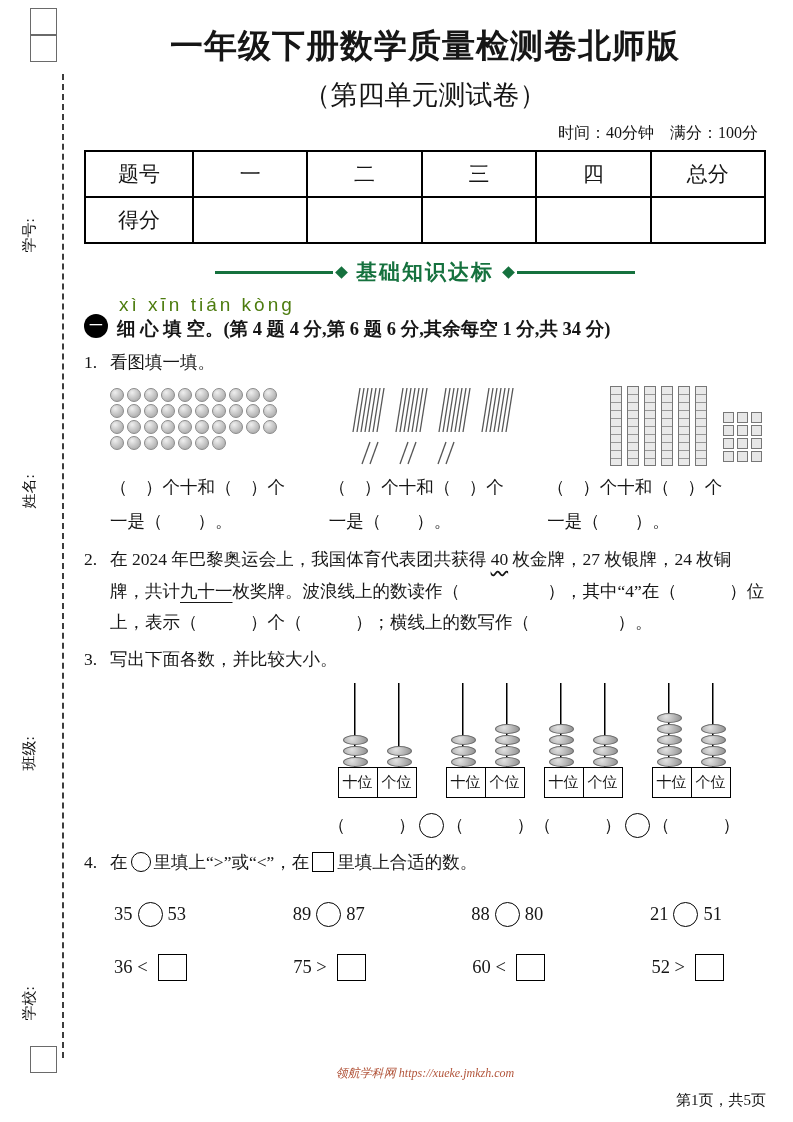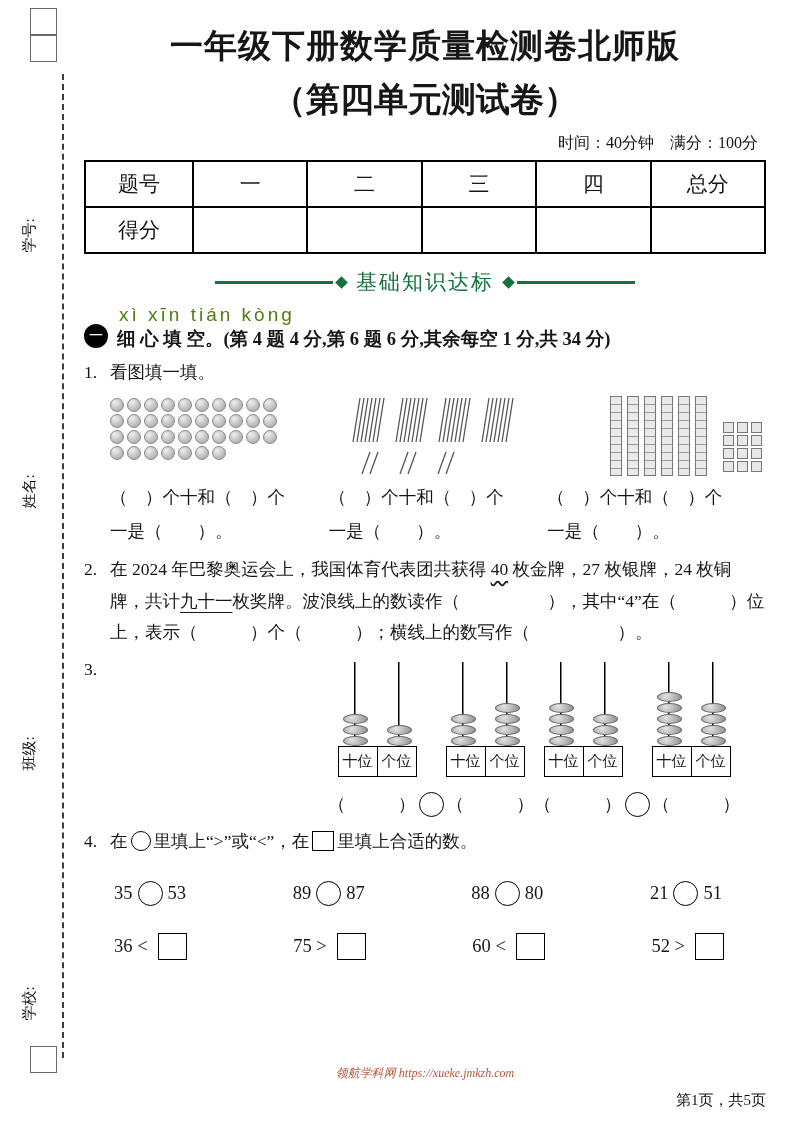--- a/index.html
+++ b/index.html
@@ -12,29 +12,29 @@
   .cb-bottom{top:1046px;}
   .cb-cell{width:27px;height:27px;border:1.5px solid #6a6a6a;box-sizing:border-box;}
   .seal-line{position:absolute;left:62px;top:74px;bottom:64px;border-left:2px dashed #3d3d3d;}
   .margin-label{position:absolute;left:-2px;width:62px;text-align:center;font-size:15px;
                 transform:rotate(-90deg);color:#111;}
   .ml-0{top:226px;} .ml-1{top:482px;} .ml-2{top:744px;} .ml-3{top:994px;}
 
   .content{position:absolute;left:84px;top:0;width:682px;height:100%;}
 
   .title{font-size:33px;font-weight:bold;text-align:center;margin:24px 0 4px;letter-spacing:1px;}
-  .subtitle{font-size:34px;font-weight:bold;text-align:center;margin:8px 0 10px;}
+  .subtitle{font-size:27px;font-weight:normal;text-align:center;margin:8px 0 10px;}
   .time-info{text-align:right;font-size:16px;margin:2px 8px 6px 0;}
 
   .score-table{width:100%;border-collapse:collapse;table-layout:fixed;}
   .score-table td{border:2.5px solid #000;height:42px;text-align:center;font-size:21px;}
   .score-table td.first{width:104px;}
 
   .banner{display:flex;align-items:center;justify-content:center;gap:10px;
-          margin:14px 0 8px;font-weight:normal;font-size:21px;letter-spacing:2px;}
+          margin:14px 0 8px;font-weight:bold;font-size:21px;letter-spacing:2px;}
   .orn{display:flex;align-items:center;gap:4px;}
   .orn .line{width:118px;height:3px;background:currentColor;}
   .orn .diamond{width:9px;height:9px;background:currentColor;transform:rotate(45deg);}
 
   .sec-head{display:flex;align-items:flex-end;gap:9px;margin:4px 0 6px;}
   .badge{width:24px;height:24px;border-radius:50%;background:#000;color:#fff;
          display:inline-flex;align-items:center;justify-content:center;font-size:14px;margin-bottom:3px;flex:none;}
   .pinyin{font-size:19px;color:#4d7c0f;letter-spacing:3px;margin-left:2px;font-family:Liberation Sans, sans-serif;}
   .sec-title{font-size:18.5px;font-weight:bold;}
 
@@ -312,20 +312,21 @@
       </div>
     </div>
 
     <div class="q">
       <span class="qnum">2.</span>
       <span>在 2024 年巴黎奥运会上，我国体育代表团共获得 </span><span class="u-wavy">40</span><span> 枚金牌，27 枚银牌，24 枚铜牌，共计</span><span class="u-line">九十一</span><span>枚奖牌。波浪线上的数读作（　　　　　），其中“4”在（　　　）位上，表示（　　　）个（　　　）；横线上的数写作（　　　　　）。</span>
     </div>
 
     <div class="q">
       <span class="qnum">3.</span>
+      <span>写出下面各数，并比较大小。</span>
       <div class="abacus-row">
         <div class="ab-group">
           <div class="ab-figs">
               <div class="abacus">
                 <div class="ab-rods">
                   <div class="ab-rod">
                     <i class="ab-bead"></i>
                     <i class="ab-bead"></i>
                     <i class="ab-bead"></i>
                   </div>

